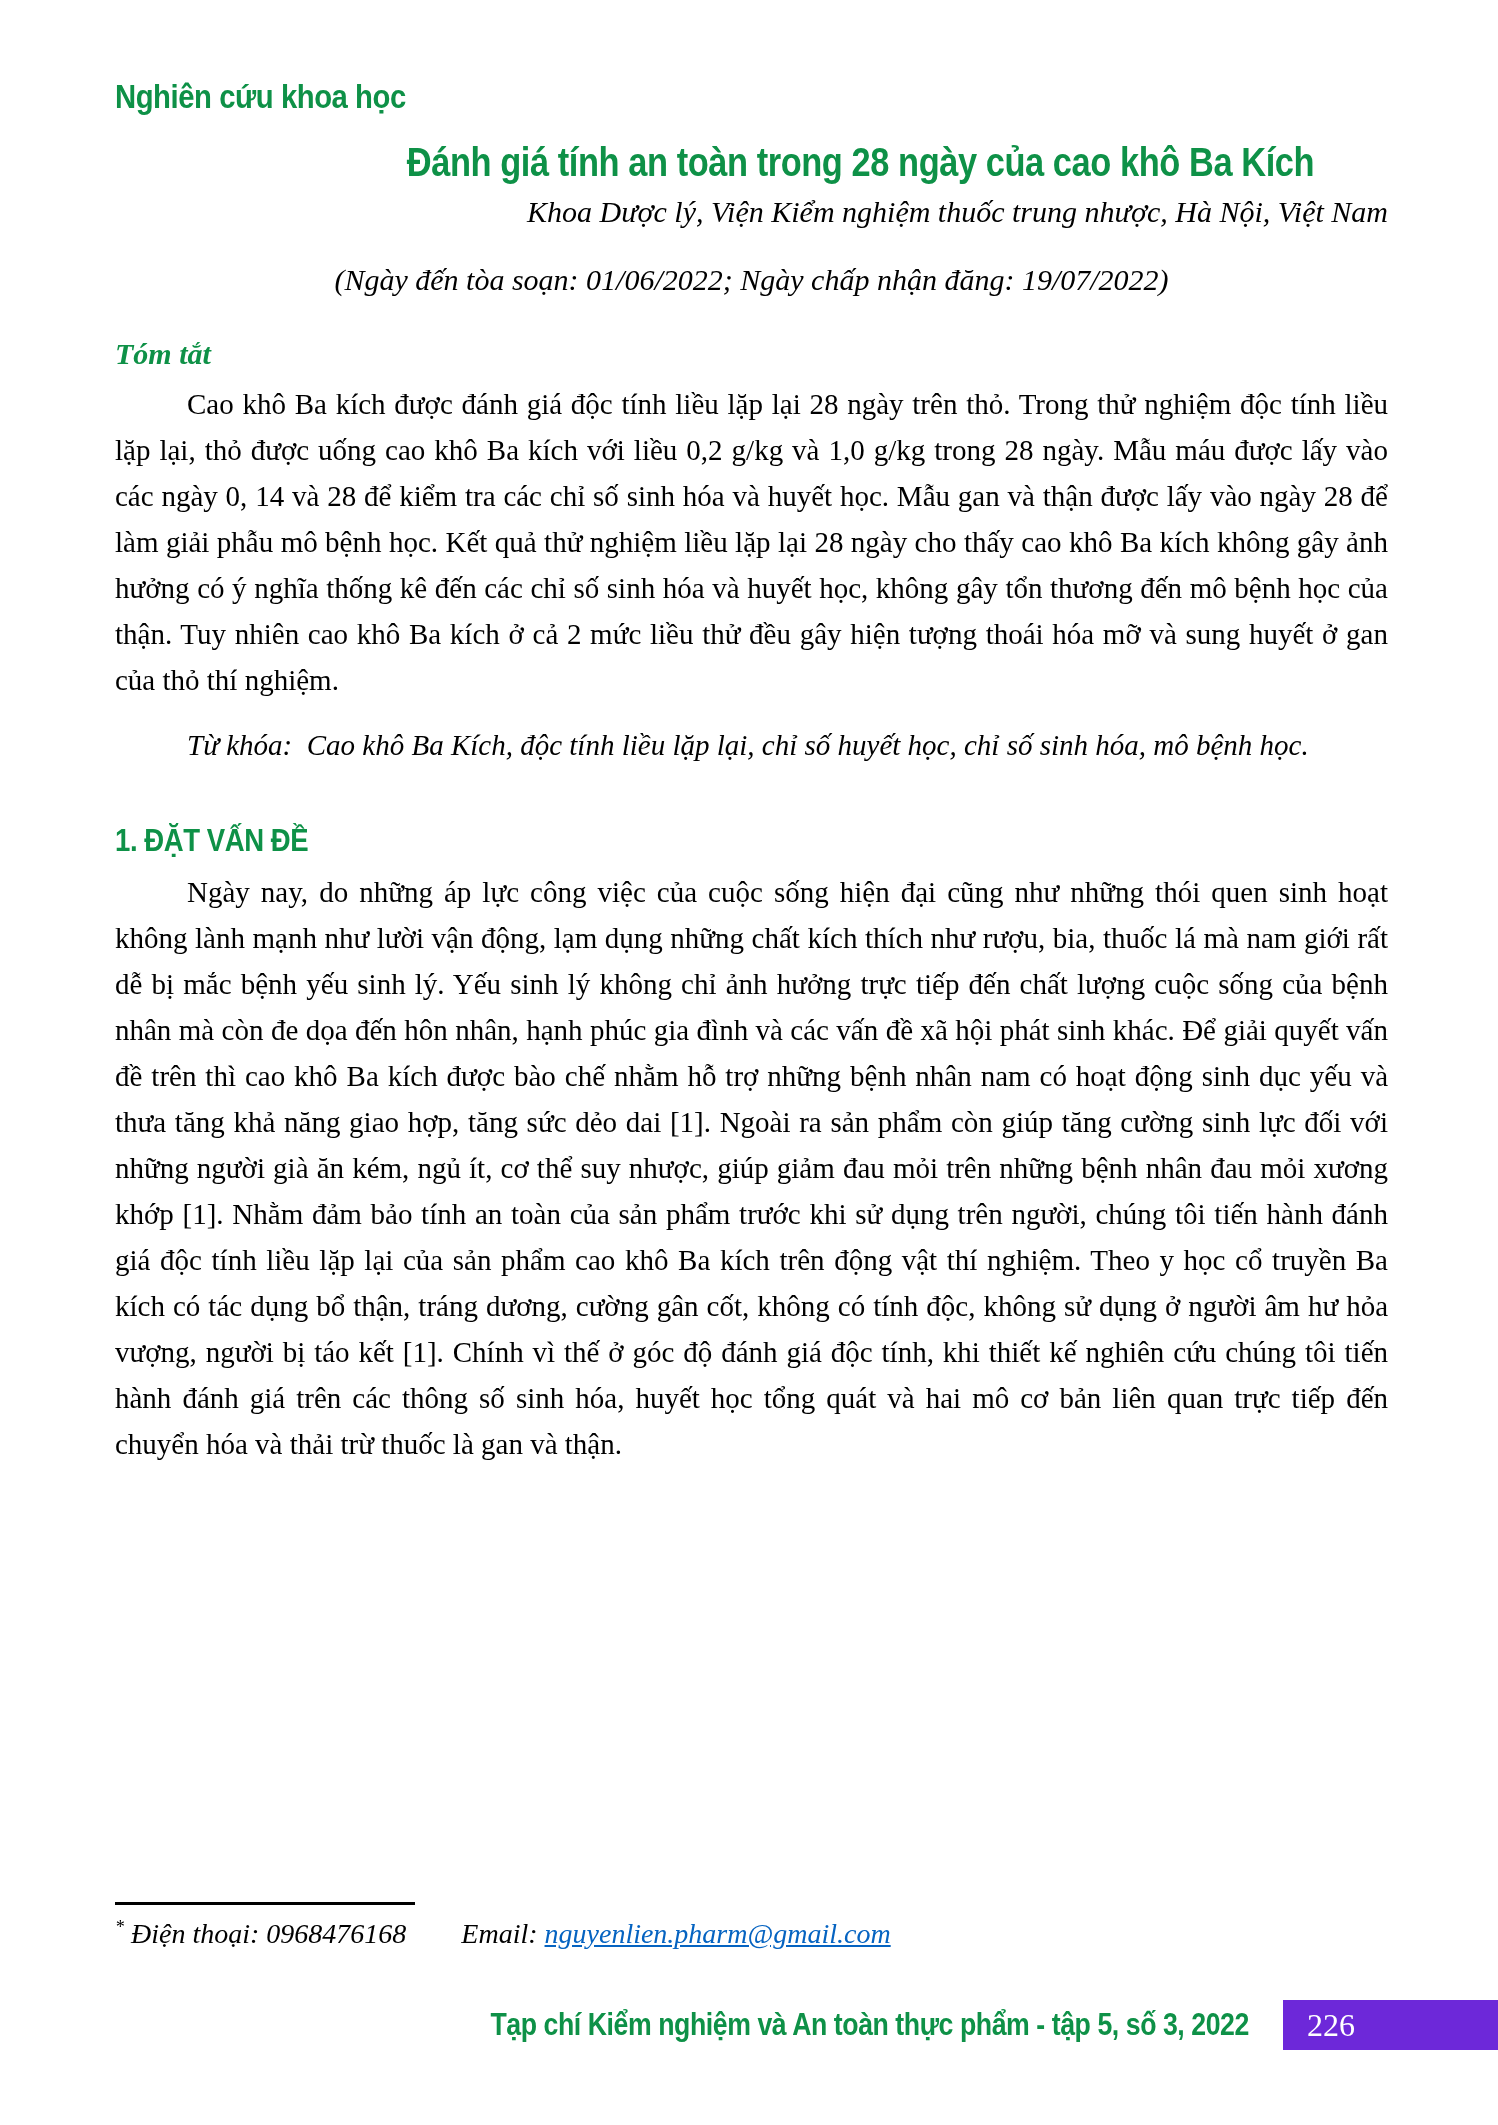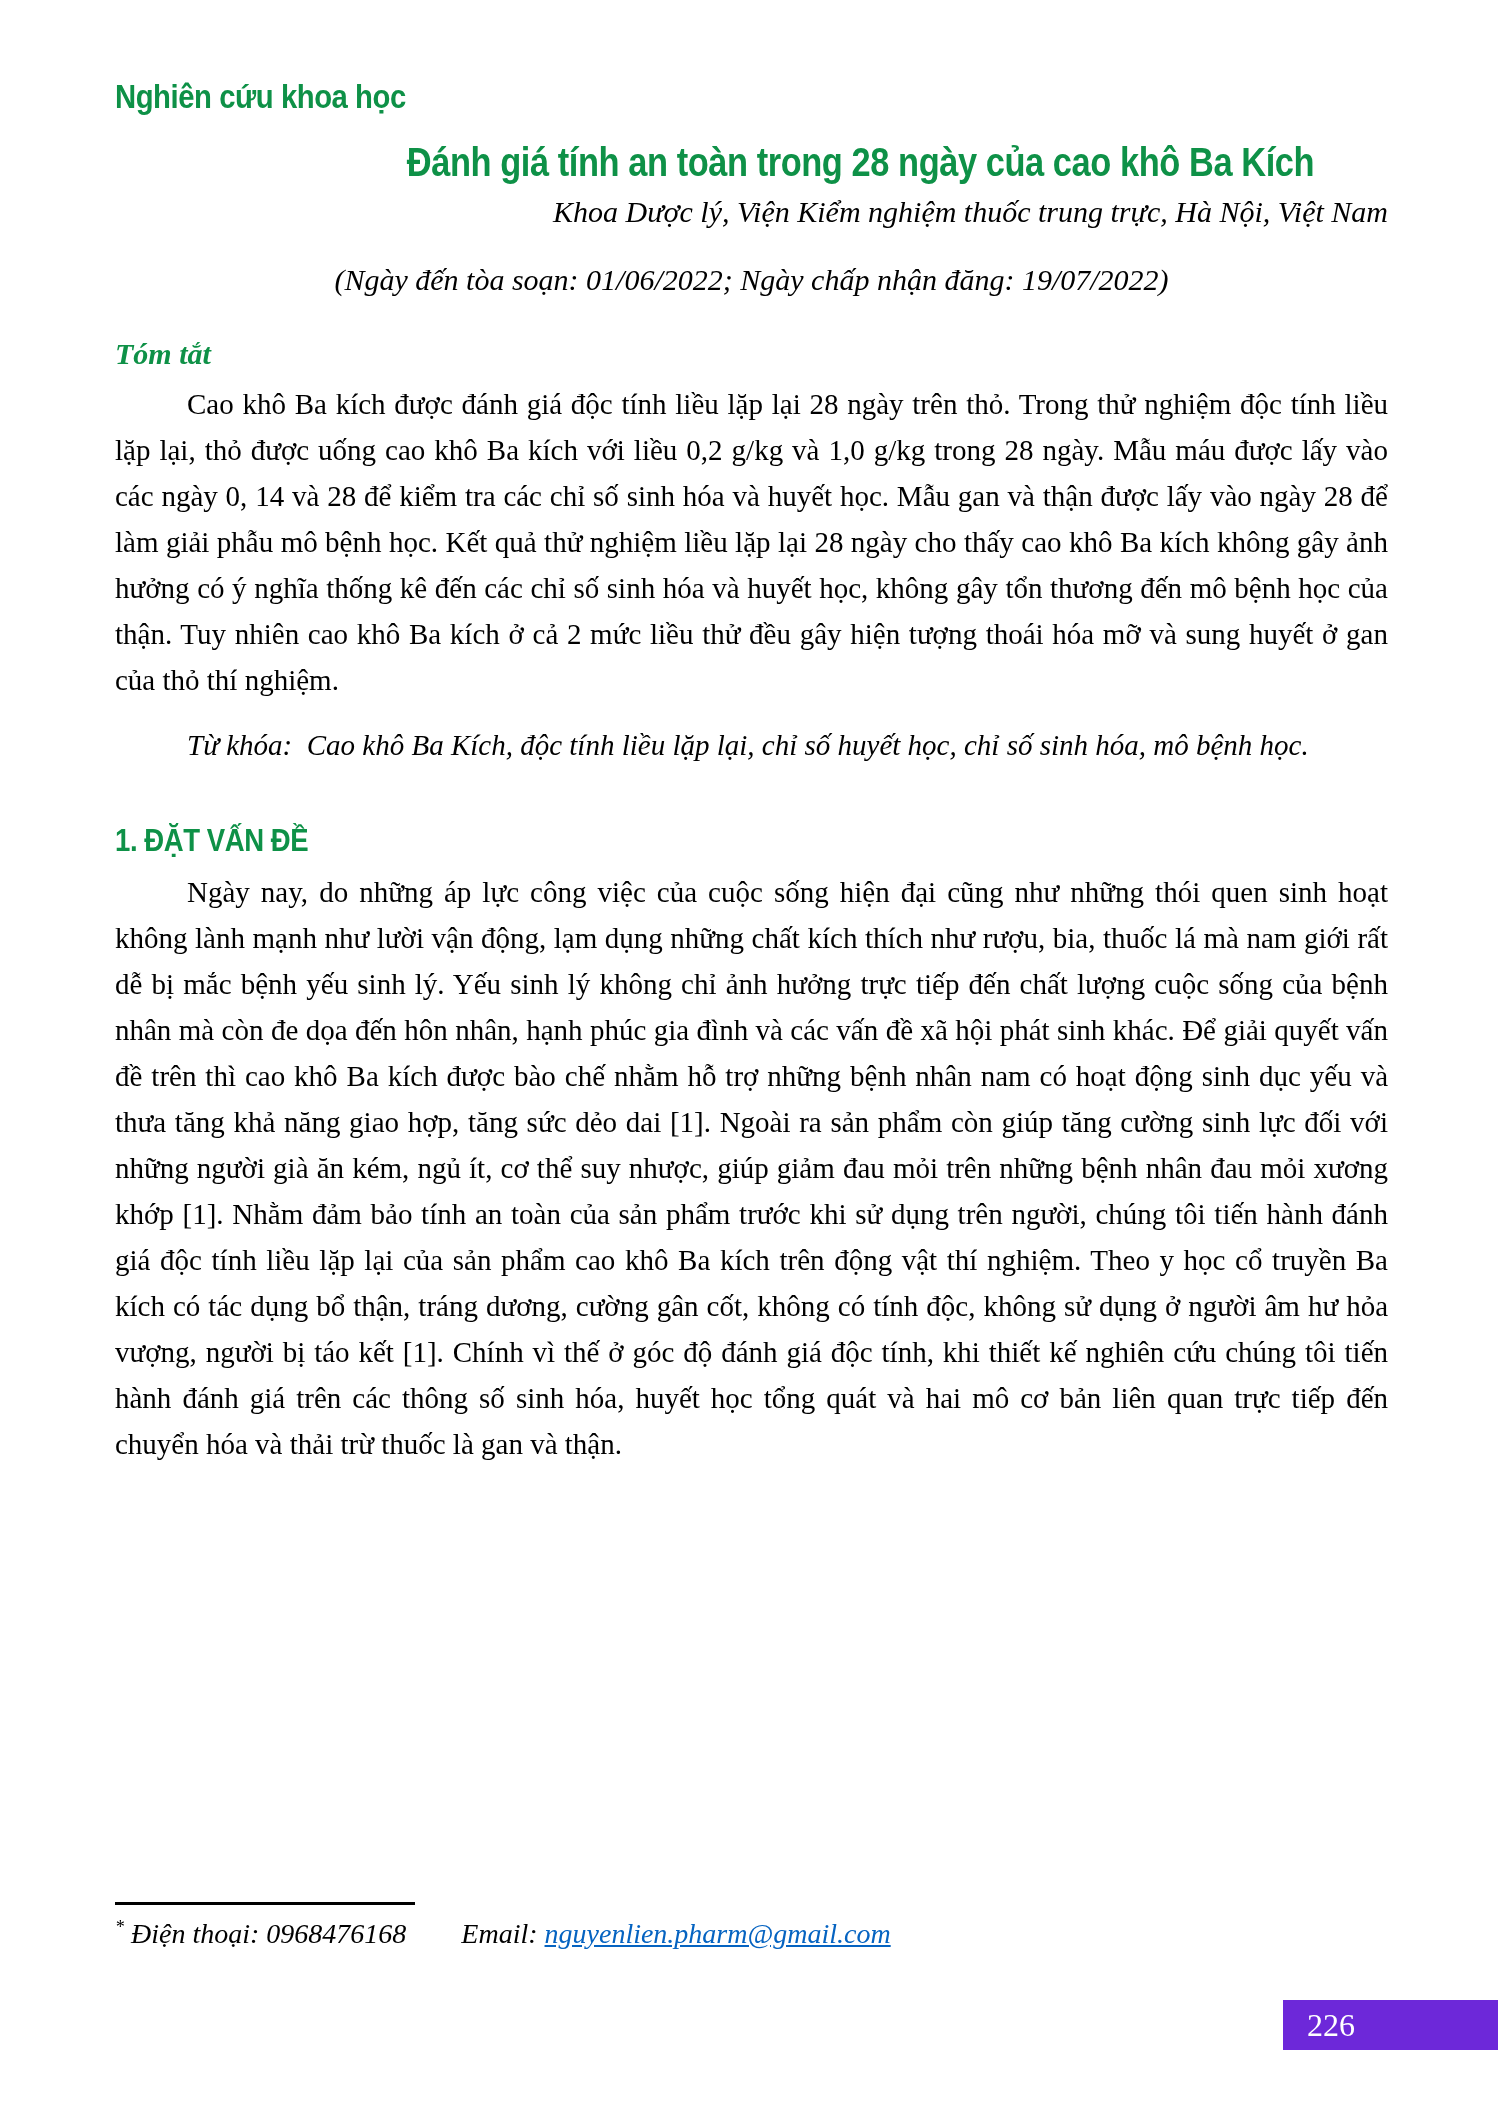--- a/index.html
+++ b/index.html
@@ -111,21 +111,21 @@
       <span class="condense condense-left">Nghiên cứu khoa học</span>
     </div>
 
     <div class="title-row">
       <h1 class="title green-sans" style="margin:0; display:inline-block;">
         <span class="condense">Đánh giá tính an toàn trong 28 ngày của cao khô Ba Kích</span>
       </h1>
     </div>
 
 
-    <div class="affiliation">Khoa Dược lý, Viện Kiểm nghiệm thuốc trung trực, Hà Nội, Việt Nam</div>
+    <div class="affiliation">Khoa Dược lý, Viện Kiểm nghiệm thuốc trung nhược, Hà Nội, Việt Nam</div>
 
     <div class="dates">(Ngày đến tòa soạn: 01/06/2022; Ngày chấp nhận đăng: 19/07/2022)</div>
 
     <div class="abstract-heading">Tóm tắt</div>
 
     <p class="para">Cao khô Ba kích được đánh giá độc tính liều lặp lại 28 ngày trên thỏ. Trong thử nghiệm độc tính liều lặp lại, thỏ được uống cao khô Ba kích với liều 0,2 g/kg và 1,0 g/kg trong 28 ngày. Mẫu máu được lấy vào các ngày 0, 14 và 28 để kiểm tra các chỉ số sinh hóa và huyết học. Mẫu gan và thận được lấy vào ngày 28 để làm giải phẫu mô bệnh học. Kết quả thử nghiệm liều lặp lại 28 ngày cho thấy cao khô Ba kích không gây ảnh hưởng có ý nghĩa thống kê đến các chỉ số sinh hóa và huyết học, không gây tổn thương đến mô bệnh học của thận. Tuy nhiên cao khô Ba kích ở cả 2 mức liều thử đều gây hiện tượng thoái hóa mỡ và sung huyết ở gan của thỏ thí nghiệm.</p>
 
     <p class="keywords"><span class="kw-label">Từ khóa:</span>&nbsp; <span>Cao khô Ba Kích,  độc tính liều lặp lại, chỉ số huyết học, chỉ số sinh hóa, mô bệnh học.</span></p>
 
     <div class="section-heading-row">
@@ -137,17 +137,20 @@
     <p class="para">Ngày nay, do những áp lực công việc của cuộc sống hiện đại cũng như những thói quen sinh hoạt không lành mạnh như lười vận động, lạm dụng những chất kích thích như rượu, bia, thuốc lá mà nam giới rất dễ bị mắc bệnh yếu sinh lý. Yếu sinh lý không chỉ ảnh hưởng trực tiếp đến chất lượng cuộc sống của bệnh nhân mà còn đe dọa đến hôn nhân, hạnh phúc gia đình và các vấn đề xã hội phát sinh khác. Để giải quyết vấn đề trên thì cao khô Ba kích được bào chế nhằm hỗ trợ những bệnh nhân nam có hoạt động sinh dục yếu và thưa tăng khả năng giao hợp, tăng sức dẻo dai [1]. Ngoài ra sản phẩm còn giúp tăng cường sinh lực đối với những người già ăn kém, ngủ ít, cơ thể suy nhược, giúp giảm đau mỏi trên những bệnh nhân đau mỏi xương khớp [1]. Nhằm đảm bảo tính an toàn của sản phẩm trước khi sử dụng trên người, chúng tôi tiến hành đánh giá độc tính liều lặp lại của sản phẩm cao khô Ba kích trên động vật thí nghiệm. Theo y học cổ truyền Ba kích có tác dụng bổ thận, tráng dương, cường gân cốt, không có tính độc, không sử dụng ở người âm hư hỏa vượng, người bị táo kết [1]. Chính vì thế ở góc độ đánh giá độc tính, khi thiết kế nghiên cứu chúng tôi tiến hành đánh giá trên các thông số sinh hóa, huyết học tổng quát và hai mô cơ bản liên quan trực tiếp đến chuyển hóa và thải trừ thuốc là gan và thận.</p>
 
   </div>
 
   <div class="footnote-block">
     <hr class="footnote-rule">
     <div class="footnote-text"><sup>*</sup> <span>Điện thoại: 0968476168</span><span class="footnote-email-label">Email:</span> <a href="#" class="email-link">nguyenlien.pharm@gmail.com</a></div>
   </div>
 
   <div class="footer-bar">
+    <div class="journal-title green-sans">
+      <span class="condense condense-right">Tạp chí Kiểm nghiệm và An toàn thực phẩm - tập 5, số 3, 2022</span>
+    </div>
     <div class="page-number-box">
       <span>226</span>
     </div>
   </div>
 </div>
 
 </body></html>

